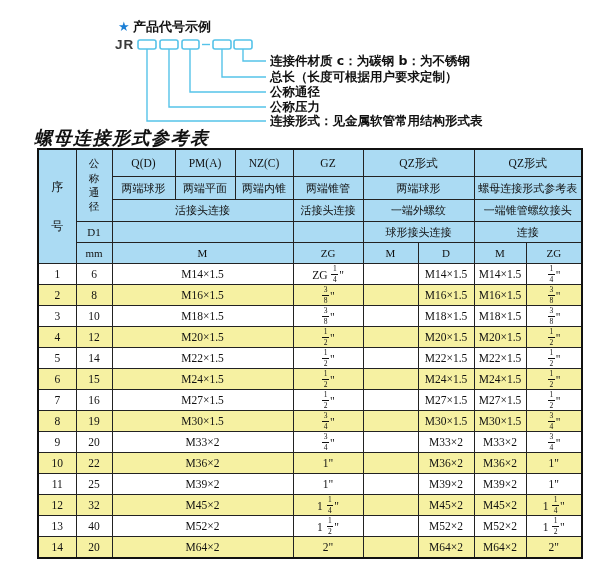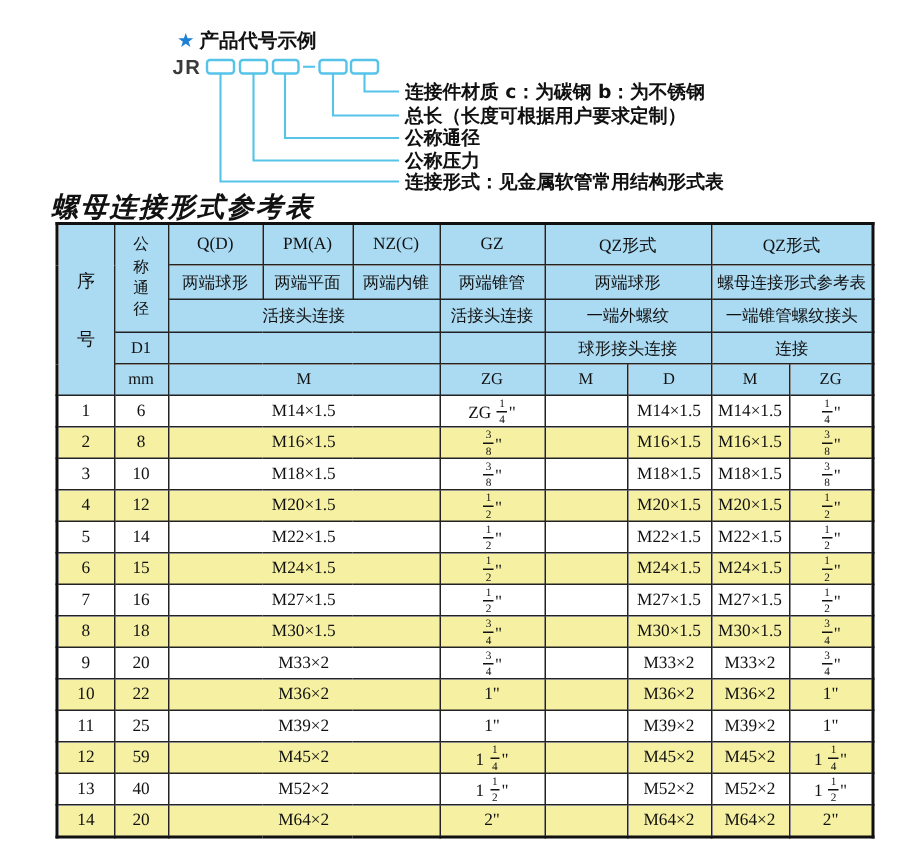--- a/index.html
+++ b/index.html
@@ -210,21 +210,21 @@
             <td>16</td>
             <td colspan="3">M27×1.5</td>
             <td><span class="frac"><span class="fn">1</span><span class="fd">2</span></span>"</td>
             <td></td>
             <td>M27×1.5</td>
             <td>M27×1.5</td>
             <td><span class="frac"><span class="fn">1</span><span class="fd">2</span></span>"</td>
           </tr>
           <tr class="alt">
             <td>8</td>
-            <td>18</td>
+            <td>19</td>
             <td colspan="3">M30×1.5</td>
             <td><span class="frac"><span class="fn">3</span><span class="fd">4</span></span>"</td>
             <td></td>
             <td>M30×1.5</td>
             <td>M30×1.5</td>
             <td><span class="frac"><span class="fn">3</span><span class="fd">4</span></span>"</td>
           </tr>
           <tr>
             <td>9</td>
             <td>20</td>
@@ -250,21 +250,21 @@
             <td>25</td>
             <td colspan="3">M39×2</td>
             <td>1"</td>
             <td></td>
             <td>M39×2</td>
             <td>M39×2</td>
             <td>1"</td>
           </tr>
           <tr class="alt">
             <td>12</td>
-            <td>59</td>
+            <td>32</td>
             <td colspan="3">M45×2</td>
             <td>1 <span class="frac"><span class="fn">1</span><span class="fd">4</span></span>"</td>
             <td></td>
             <td>M45×2</td>
             <td>M45×2</td>
             <td>1 <span class="frac"><span class="fn">1</span><span class="fd">4</span></span>"</td>
           </tr>
           <tr>
             <td>13</td>
             <td>40</td>

